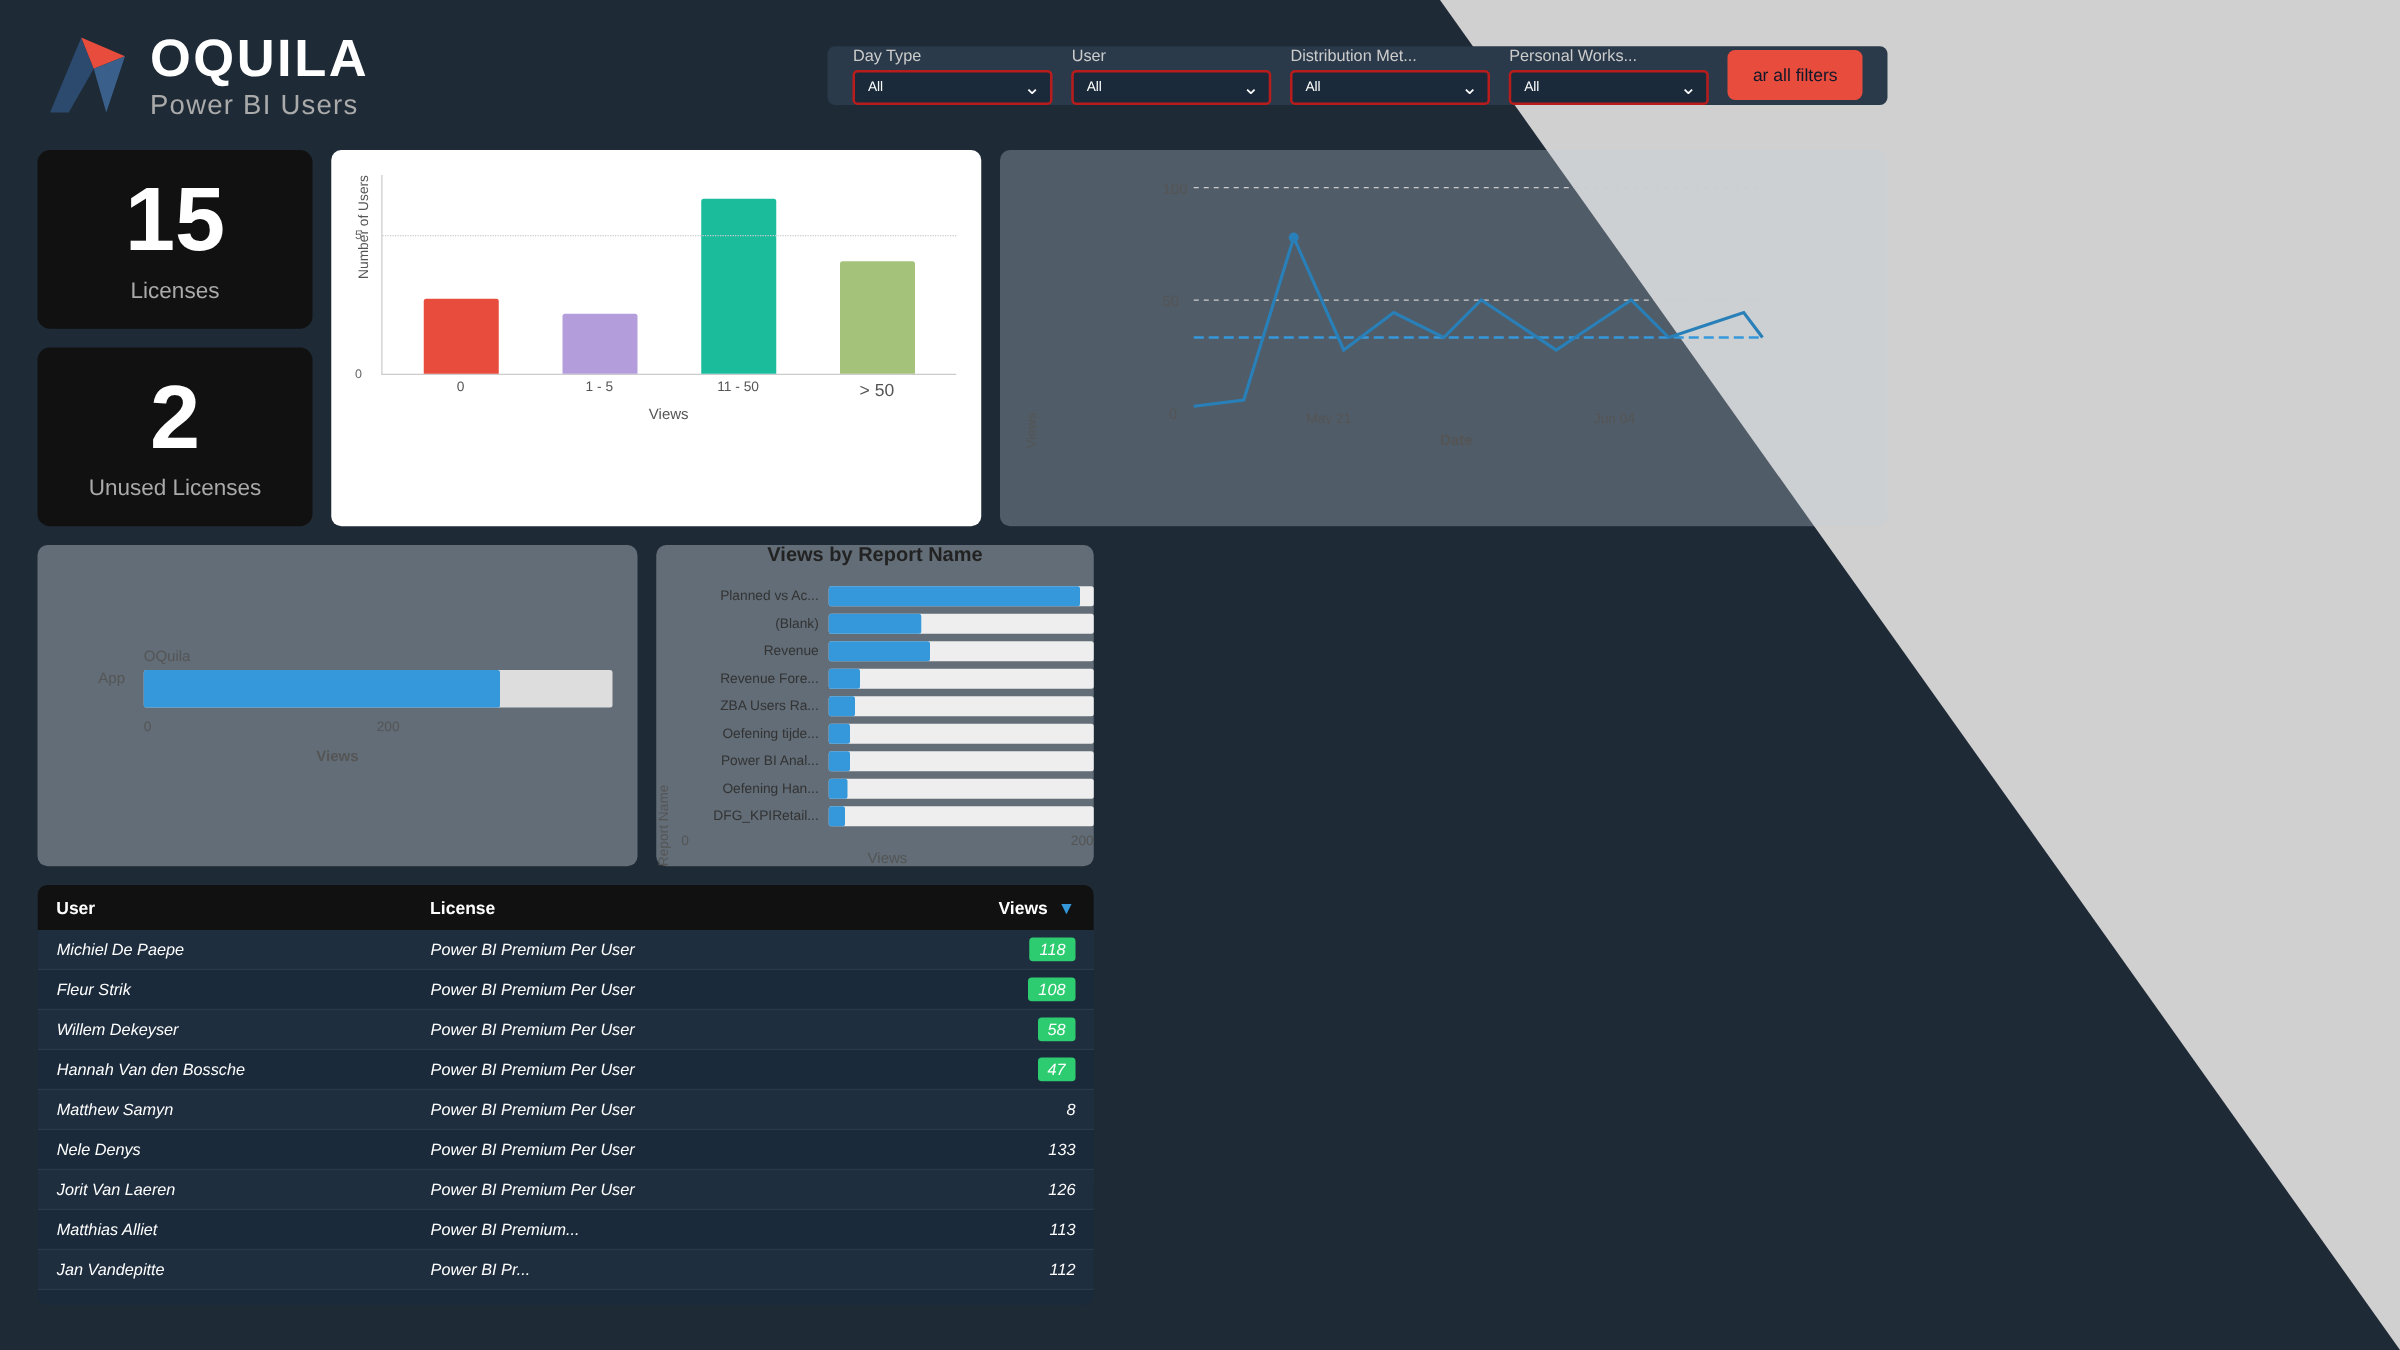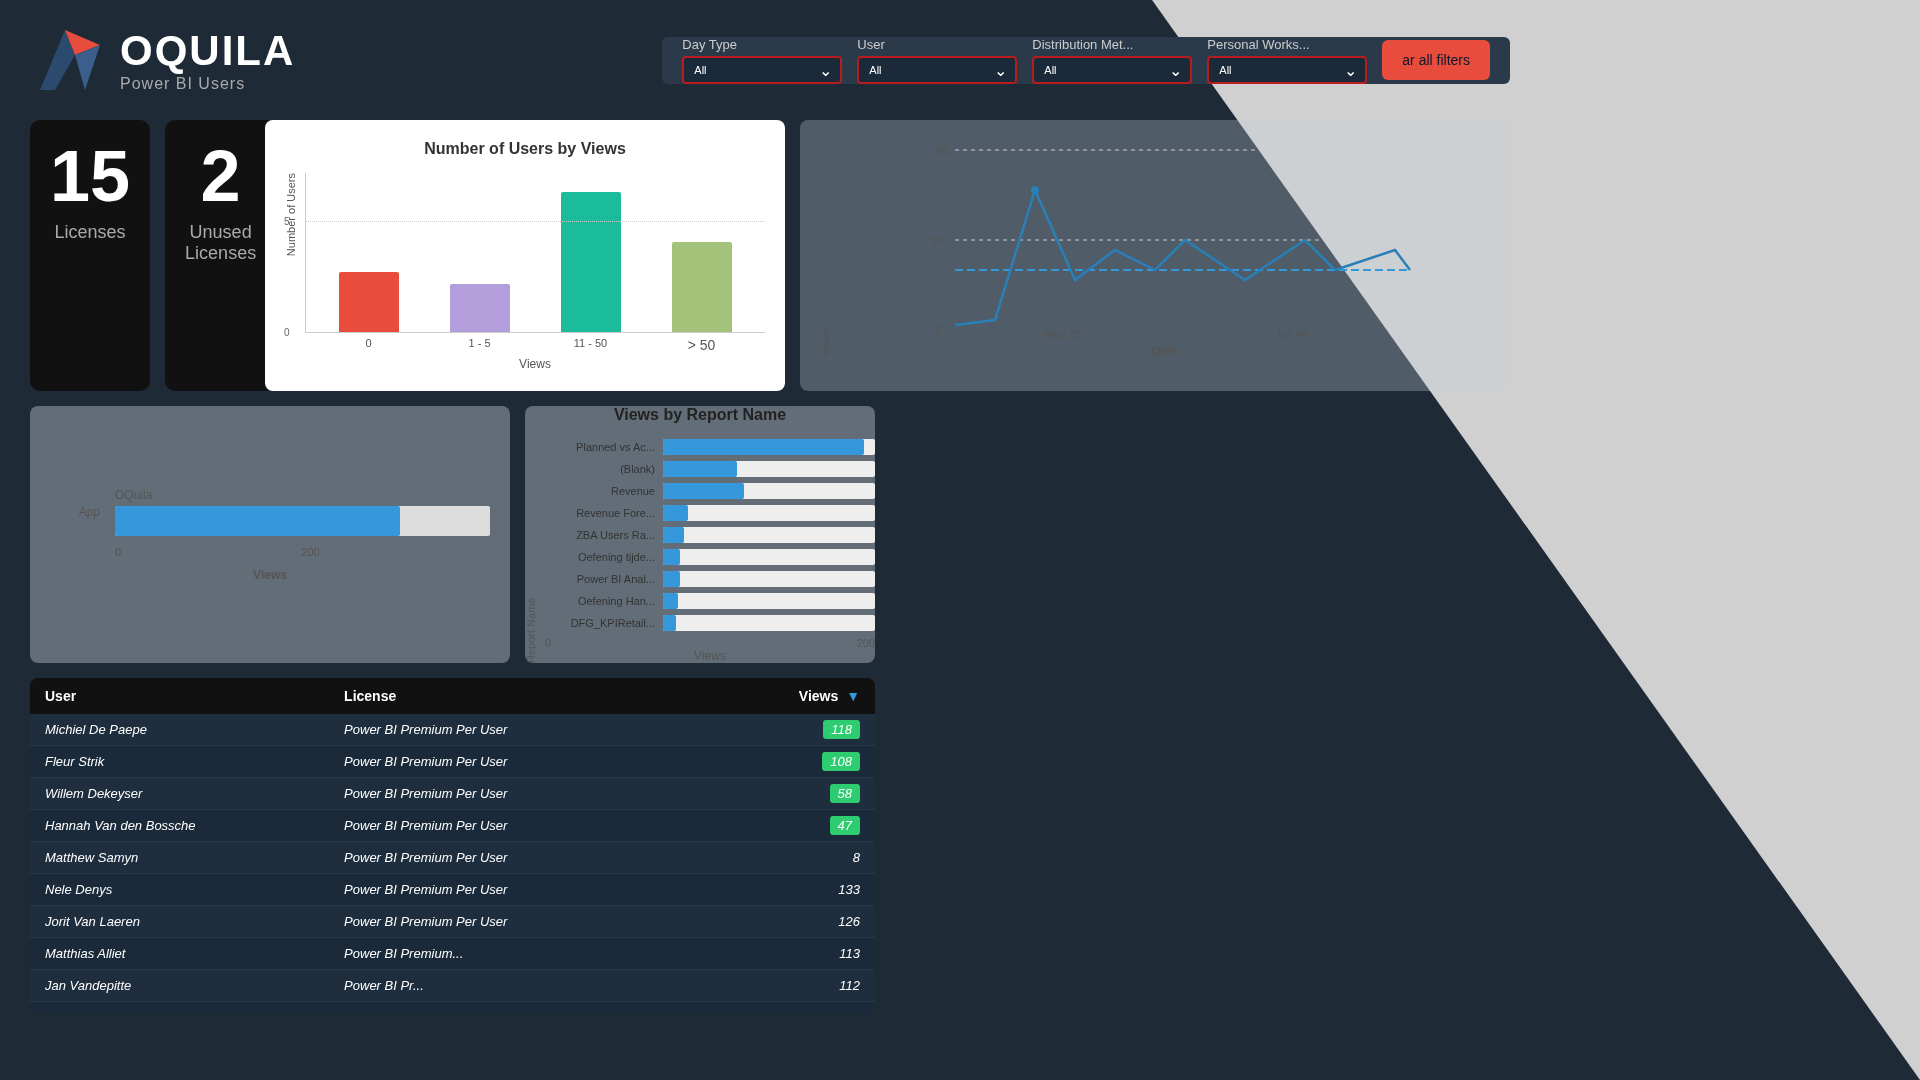--- a/index.html
+++ b/index.html
@@ -63,21 +63,21 @@
     }
 
     .logo-name {
       font-size: 42px;
       font-weight: 700;
       color: white;
       letter-spacing: 2px;
     }
 
     .logo-subtitle {
-      font-size: 16px;
+      font-size: 22px;
       color: #aaa;
       letter-spacing: 1px;
     }
 
     
     .filters-area {
       display: flex;
       align-items: center;
       gap: 15px;
       background: #2a3a4a;
@@ -130,21 +130,21 @@
       padding: 12px 20px;
       border-radius: 6px;
       font-size: 14px;
       cursor: pointer;
       white-space: nowrap;
     }
 
     
     .kpi-col {
       display: flex;
-      flex-direction: row;
+      flex-direction: column;
       gap: 15px;
       grid-column: 1;
       grid-row: 1;
     }
 
     .kpi-card {
       background: #111;
       border-radius: 10px;
       padding: 20px;
       text-align: center;
@@ -333,21 +333,20 @@
         <div class="kpi-number">15</div>
         <div class="kpi-label">Licenses</div>
       </div>
       <div class="kpi-card">
         <div class="kpi-number">2</div>
         <div class="kpi-label">Unused Licenses</div>
       </div>
     </div>
 
     <div style="background: white; border-radius: 8px; padding: 20px;">
-      <div class="chart-title">Number of Users by Views</div>
       <div style="display: flex; gap: 8px; align-items: flex-start;">
         <div style="writing-mode: vertical-rl; transform: rotate(180deg); font-size: 11px; color: #555; padding-top: 20px;">Number of Users</div>
         <div style="flex: 1;">
           <div style="display: flex; gap: 4px; align-items: flex-end; height: 160px; border-left: 1px solid #ccc; border-bottom: 1px solid #ccc; padding: 0 10px; position: relative;">
 
             <div style="position: absolute; left: 0; right: 0; top: 30%; border-top: 1px dotted #ccc; display: flex; align-items: center;">
               <span style="position: absolute; left: -22px; font-size: 10px; color: #666;">5</span>
             </div>
             <div style="position: absolute; left: 0; right: 0; bottom: 0; display: flex; align-items: center;">
               <span style="position: absolute; left: -22px; font-size: 10px; color: #666;">0</span>

